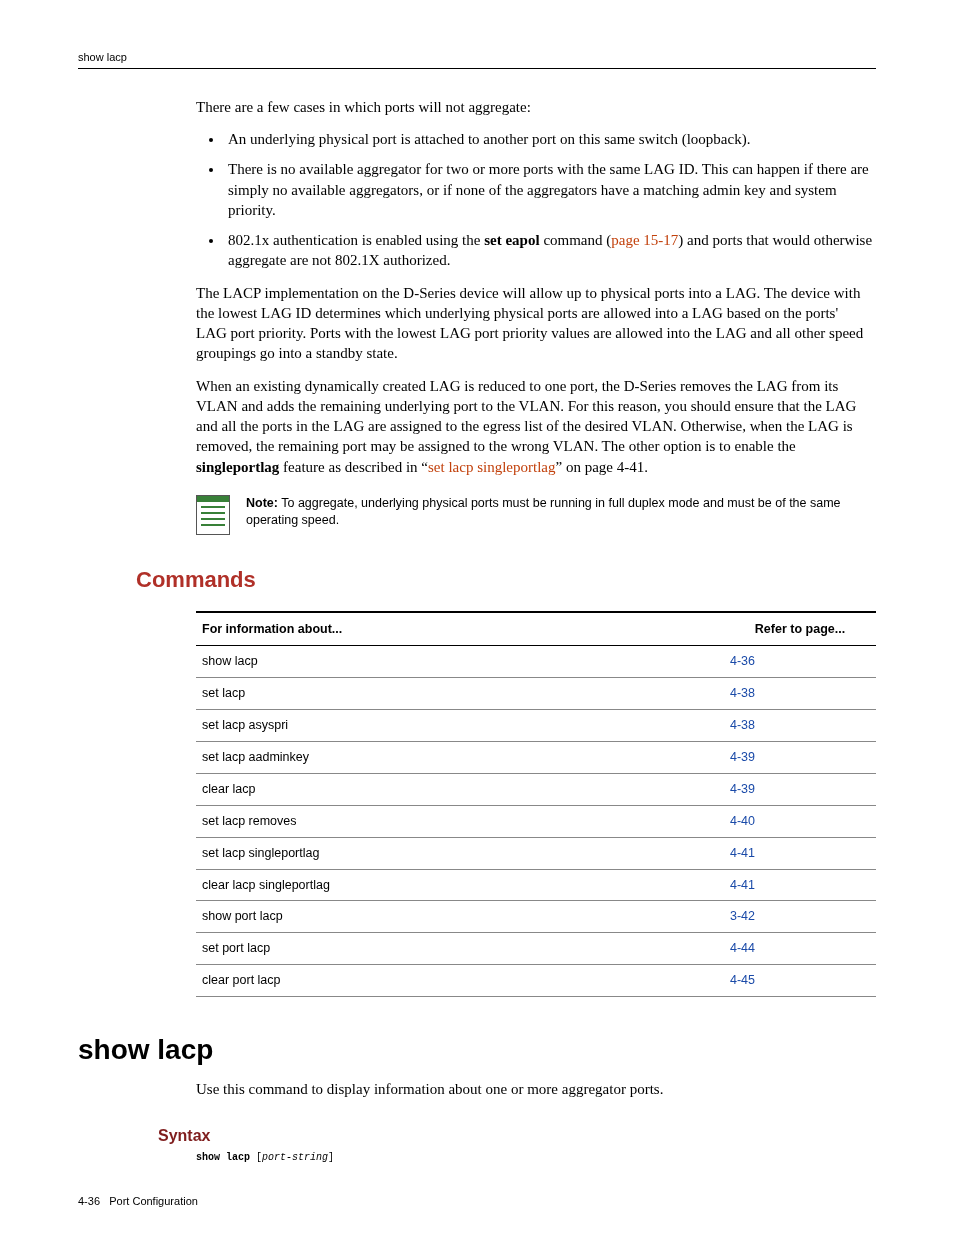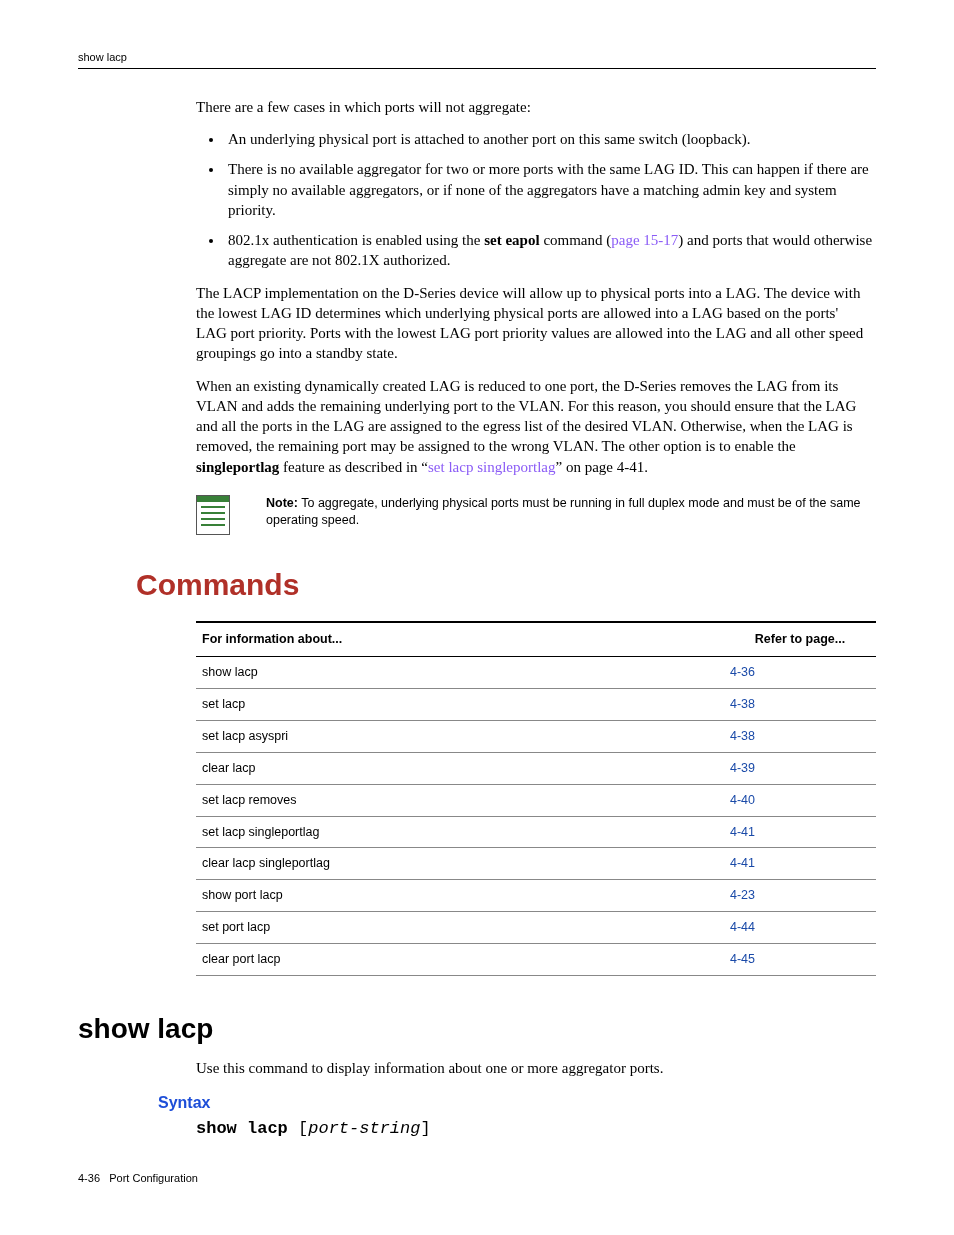--- a/index.html
+++ b/index.html
@@ -28,48 +28,48 @@
   }
   ul {
     margin: 0 0 12px 0;
     padding-left: 28px;
   }
   li {
     margin-bottom: 10px;
     padding-left: 4px;
   }
   .link {
-    color: #8b5cf6;
+    color: #c2410c;
   }
   h2.red {
     font-family: Helvetica, Arial, sans-serif;
     font-weight: bold;
     color: #b03028;
-    font-size: 30px;
+    font-size: 22px;
     margin: 30px 0 16px 58px;
   }
   h1.section {
     font-family: Helvetica, Arial, sans-serif;
     font-weight: bold;
     font-size: 28px;
     color: #000;
     margin: 34px 0 10px 0;
   }
   h3.red-sub {
     font-family: Helvetica, Arial, sans-serif;
     font-weight: bold;
-    color: #1d4ed8;
+    color: #7f1d1d;
     font-size: 16px;
-    margin: 14px 0 4px 80px;
+    margin: 26px 0 4px 80px;
   }
   .note-block {
     display: flex;
     align-items: flex-start;
     margin: 18px 0 6px 118px;
-    gap: 36px;
+    gap: 16px;
   }
   .note-icon {
     flex: none;
     width: 32px;
     height: 38px;
     border: 1px solid #555;
     background: #fff;
   }
   .note-icon .tab {
     height: 6px;
@@ -104,21 +104,21 @@
     padding: 7px 6px;
     border-bottom: 1px solid #888;
   }
   table.cmd td.page {
     text-align: left;
     color: #1a4aa8;
     width: 140px;
   }
   .code {
     font-family: "Courier New", monospace;
-    font-size: 17px;
+    font-size: 10px;
     margin-left: 118px;
   }
   .code .b { font-weight: bold; }
   .code .i { font-style: italic; }
   .footer {
     font-family: Helvetica, Arial, sans-serif;
     font-size: 11px;
     margin-top: 30px;
   }
 </style>
@@ -175,38 +175,42 @@
         </tr>
         <tr>
           <td>set lacp</td>
           <td class="page">4-38</td>
         </tr>
         <tr>
           <td>set lacp asyspri</td>
           <td class="page">4-38</td>
         </tr>
         <tr>
+          <td>set lacp aadminkey</td>
+          <td class="page">4-39</td>
+        </tr>
+        <tr>
           <td>clear lacp</td>
           <td class="page">4-39</td>
         </tr>
         <tr>
           <td>set lacp removes</td>
           <td class="page">4-40</td>
         </tr>
         <tr>
           <td>set lacp singleportlag</td>
           <td class="page">4-41</td>
         </tr>
         <tr>
           <td>clear lacp singleportlag</td>
           <td class="page">4-41</td>
         </tr>
         <tr>
           <td>show port lacp</td>
-          <td class="page">4-23</td>
+          <td class="page">3-42</td>
         </tr>
         <tr>
           <td>set port lacp</td>
           <td class="page">4-44</td>
         </tr>
         <tr>
           <td>clear port lacp</td>
           <td class="page">4-45</td>
         </tr>
       </tbody>

